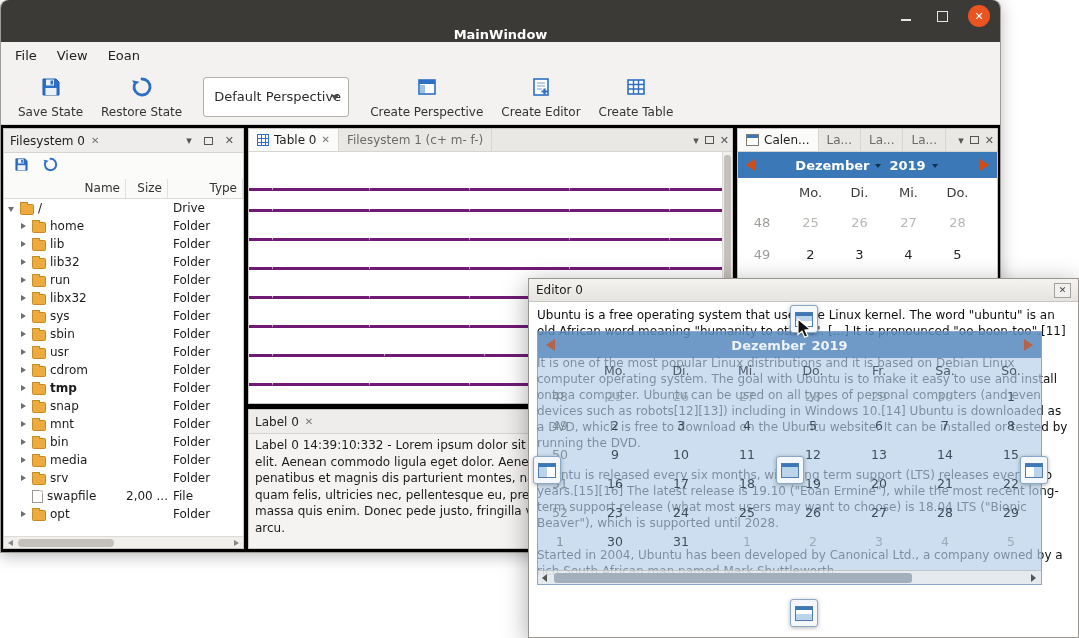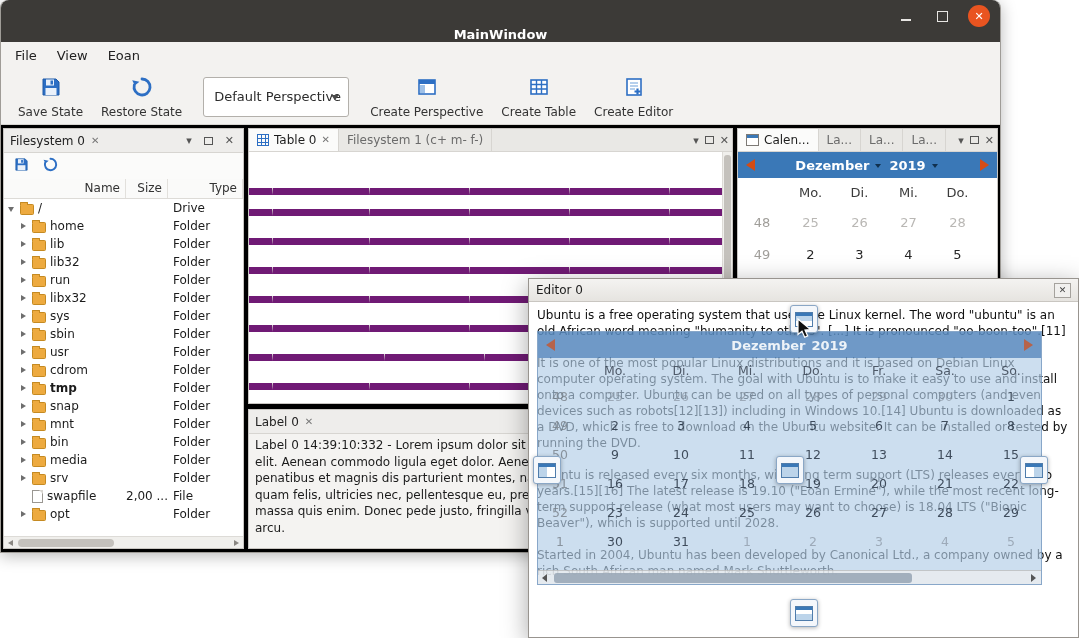--- a/index.html
+++ b/index.html
@@ -68,21 +68,21 @@
 .hthumb{position:absolute;left:14px;top:2px;width:96px;height:8px;background:#c4c1bc;border-radius:4px;}
 .hs-arr{position:absolute;top:3px;width:0;height:0;}
 .hs-arr.l{left:4px;border-right:5px solid #8a8782;border-top:3.5px solid transparent;border-bottom:3.5px solid transparent;}
 .hs-arr.r{right:4px;border-left:5px solid #8a8782;border-top:3.5px solid transparent;border-bottom:3.5px solid transparent;}
 
 
 .tab-icon-table{width:12px;height:12px;border:1px solid #2d6fc4;background-image:linear-gradient(#2d6fc4 1px,transparent 1px),linear-gradient(90deg,#2d6fc4 1px,transparent 1px);background-size:4px 4px;background-position:-1px -1px;}
 .table-wrap{position:absolute;left:0;top:23px;right:10px;bottom:0;overflow:hidden;background:#fff;}
 .tbl-row{display:flex;height:29px;}
 .tbl-row.tbl-header{height:21px;}
-.tbl-cell{border-right:1px solid #d9d7d3;border-bottom:7px solid #701a75;font-size:12px;display:flex;align-items:center;padding-left:6px;background:#fff;flex:0 0 auto;overflow:hidden;white-space:nowrap;color:#1d1d1d;margin-top:36px;}
+.tbl-cell{border-right:1px solid #d9d7d3;border-bottom:3px solid #701a75;font-size:12px;display:flex;align-items:center;padding-left:6px;background:#fff;flex:0 0 auto;overflow:hidden;white-space:nowrap;color:#1d1d1d;margin-top:36px;}
 .tbl-header .tbl-cell{background:#f4f3f0;justify-content:center;padding-left:0;}
 .tbl-rowhdr{width:24px;flex:0 0 24px;background:#f4f3f0;justify-content:center;padding-left:0;}
 .vscroll{position:absolute;right:0;top:23px;width:10px;bottom:0;background:#f0efec;border-left:1px solid #dddbd7;}
 .vthumb{position:absolute;left:1px;top:3px;width:7px;height:150px;background:#c4c1bc;border-radius:3px;}
 
 
 .label-text{flex:1;padding:3px 6px;font-size:12px;line-height:16.5px;color:#1c1c1c;background:#f4f3f1;overflow:hidden;}
 
 
 .tab-icon-cal{width:13px;height:12px;border:1px solid #7d7a76;background:#fff;position:relative;}
@@ -187,32 +187,32 @@
     <div class="tool-btn">
       <span><svg width="24" height="24" viewBox="0 0 24 24">
             <rect x="4" y="5" width="16" height="14" fill="#fff" stroke="#2d6fc4" stroke-width="1.6"></rect>
             <rect x="4" y="5" width="16" height="4" fill="#2d6fc4"></rect>
             <rect x="5" y="10" width="5" height="8" fill="#9fc1e8"></rect>
           </svg></span>
       <span class="tlabel">Create Perspective</span>
     </div>
     <div class="tool-btn">
       <span><svg width="24" height="24" viewBox="0 0 24 24">
-            <rect x="4" y="5" width="16" height="14" fill="#fff" stroke="#2d6fc4" stroke-width="1.6"></rect>
-            <path d="M4 9.5h16M4 14h16M9.5 5v14M14.5 5v14" stroke="#2d6fc4" stroke-width="1.4"></path>
-          </svg></span>
-      <span class="tlabel">Create Table</span>
-    </div>
-    <div class="tool-btn">
-      <span><svg width="24" height="24" viewBox="0 0 24 24">
             <rect x="5" y="4" width="14" height="16" fill="#fff" stroke="#2d6fc4" stroke-width="1.6"></rect>
             <path d="M8 8h8M8 11h8M8 14h5" stroke="#9fc1e8" stroke-width="1.5"></path>
             <path d="M15.5 13.5v6M12.5 16.5h6" stroke="#2d6fc4" stroke-width="2.2"></path>
           </svg></span>
       <span class="tlabel">Create Editor</span>
+    </div>
+    <div class="tool-btn">
+      <span><svg width="24" height="24" viewBox="0 0 24 24">
+            <rect x="4" y="5" width="16" height="14" fill="#fff" stroke="#2d6fc4" stroke-width="1.6"></rect>
+            <path d="M4 9.5h16M4 14h16M9.5 5v14M14.5 5v14" stroke="#2d6fc4" stroke-width="1.4"></path>
+          </svg></span>
+      <span class="tlabel">Create Table</span>
     </div>
   </div>
 
   <div class="dock-area">
 
     <div class="dock left-dock">
       <div class="dock-titlebar">
         <span class="dock-title">Filesystem 0</span>
         <span class="tab-close">✕</span>
         <span class="flex-sp"></span>

